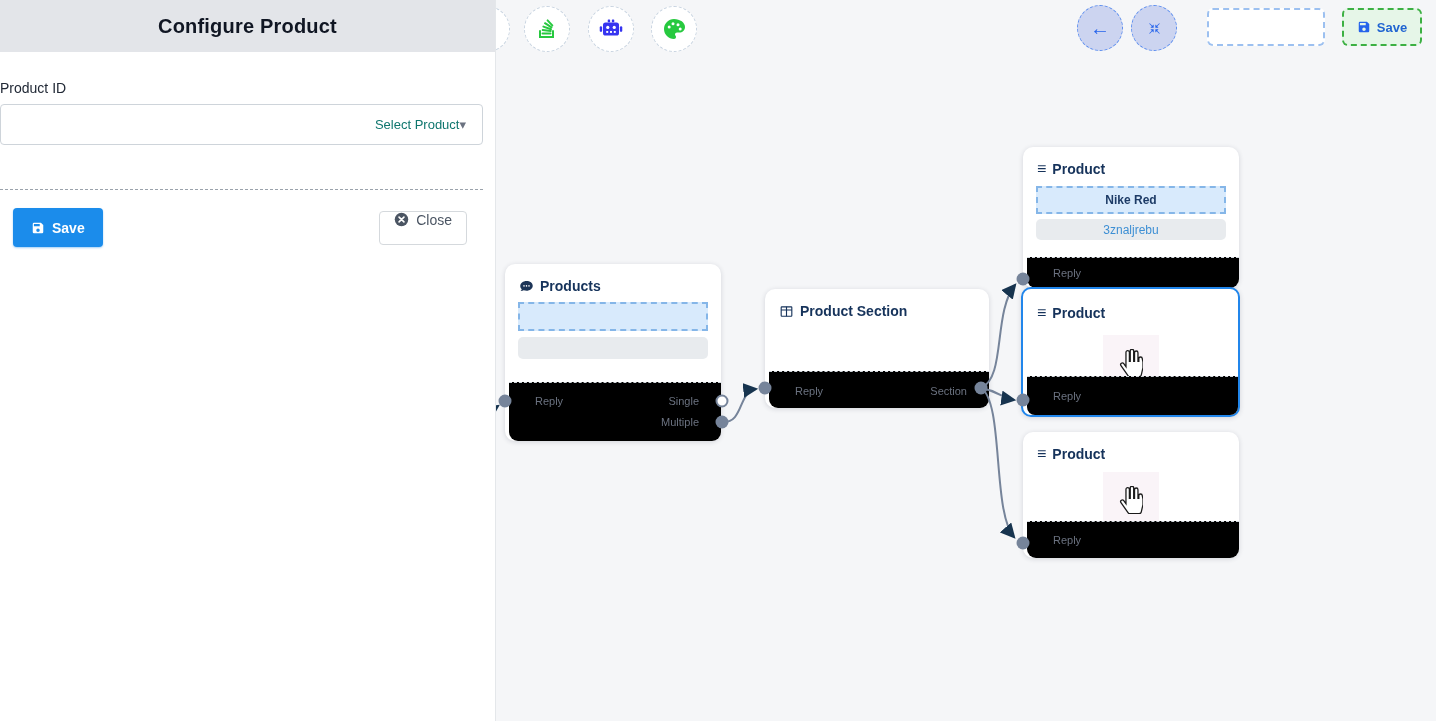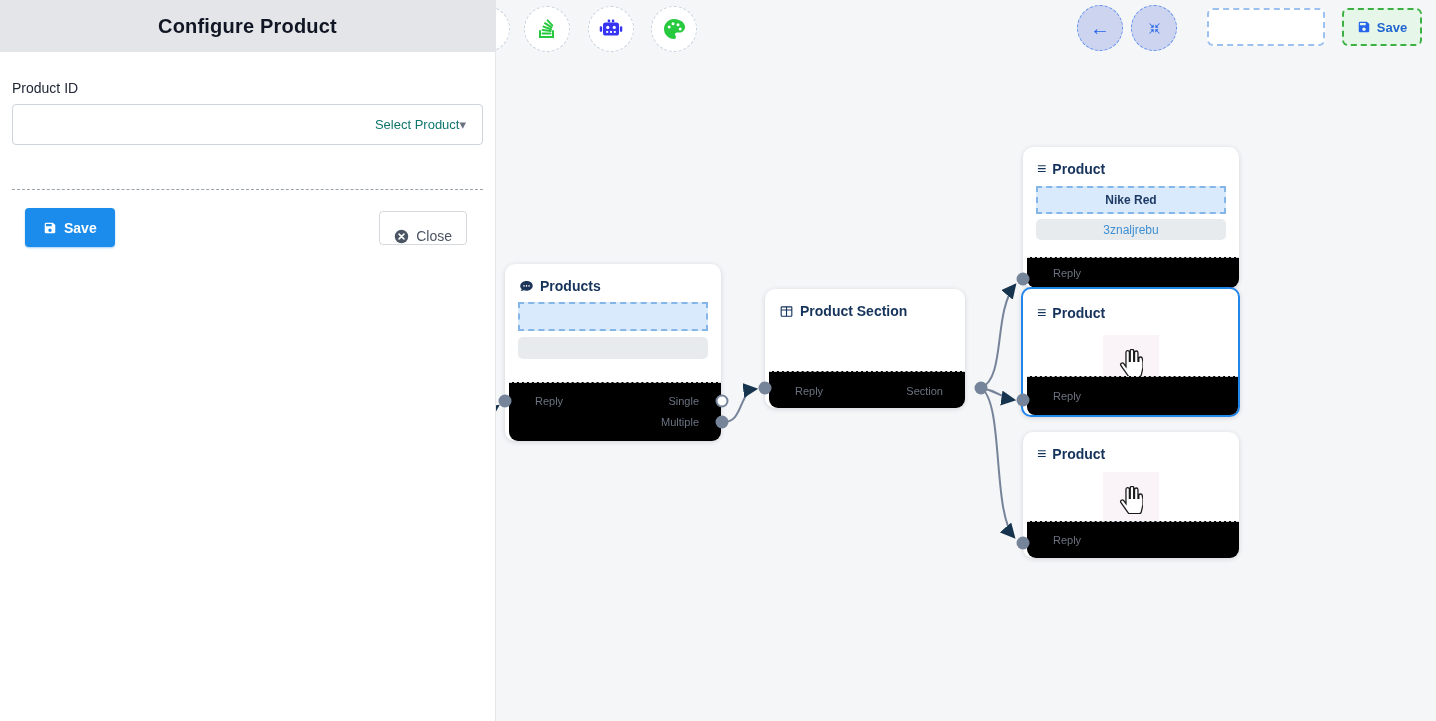--- a/index.html
+++ b/index.html
@@ -3,31 +3,31 @@
 <meta charset="utf-8">
 <style>
   * { margin:0; padding:0; box-sizing:border-box; }
   html,body { width:1436px; height:721px; overflow:hidden; }
   body { font-family:"Liberation Sans","DejaVu Sans",sans-serif; background:#f5f6f8; position:relative; }
 
   
   .panel { position:absolute; left:0; top:0; width:496px; height:721px; background:#fff; border-right:1px solid #e4e7ea; z-index:10; }
   .panel-header { height:52px; background:#e3e5e9; display:flex; align-items:center; justify-content:center;
                   font-size:20px; font-weight:700; color:#101623; letter-spacing:.2px; }
-  .panel-body { padding:28px 12px 0 12px; }
+  .panel-body { padding:28px 12px 0 0; }
   .field-label { font-size:14px; color:#212936; margin-bottom:8px; }
   .select-box { height:41px; border:1px solid #ced4da; border-radius:4px; background:#fff; display:flex; align-items:center;
                 padding:0 16px 0 20px; cursor:pointer; }
   .select-box .ph { flex:1; font-size:13px; color:#0f766e;text-align:right; }
   .select-box .caret { font-size:13px; color:#6b7280; }
   .panel-divider { border-top:1px dashed #9aa2ab; margin:44px 0 0 0; }
   .panel-actions { display:flex; justify-content:space-between; align-items:flex-start; padding:18px 16px 0 13px; }
   .btn-save-blue { display:inline-flex; align-items:center; gap:7px; background:#1b8ceb; color:#fff; border:none; border-radius:4px;
                    height:39px; padding:0 18px; font-size:14px; font-weight:600; cursor:pointer; box-shadow:0 1px 2px rgba(27,140,235,.4); }
-  .btn-close { display:inline-flex; align-items:flex-end; gap:7px; background:#fff; color:#4b5563; border:1px solid #d5d9dd; border-radius:4px;
+  .btn-close { display:inline-flex; align-items:flex-start; gap:7px; background:#fff; color:#4b5563; border:1px solid #d5d9dd; border-radius:4px;
                height:34px; padding:0 14px; font-size:14px; cursor:pointer; margin-top:3px; }
 
   
   .canvas { position:absolute; left:496px; top:0; width:940px; height:721px; background:#f5f6f8; overflow:hidden; }
 
   .tool-circle { position:absolute; width:46px; height:46px; border-radius:50%; background:#fff; border:1px dashed #c7d3e0;
                  display:flex; align-items:center; justify-content:center; cursor:pointer; }
   .tool-circle.lav { background:#ccd4f0; border:1px dashed #5b8def; }
   .back-glyph { font-size:20px; color:#2563eb; line-height:1; }
   .dashed-empty-btn { position:absolute; left:711px; top:8px; width:118px; height:38px; background:#fff;
@@ -173,21 +173,21 @@
     </div>
     <div class="opt-dashed" style="height:29px;"></div>
     <div class="opt-gray empty"></div>
     <div class="node-footer" style="height:59px;">
       <span class="f-label" style="left:26px; top:12px;">Reply</span>
       <span class="f-label" style="right:22px; top:12px;">Single</span>
       <span class="f-label" style="right:22px; top:33px;padding-left:7px;">Multiple</span>
     </div>
   </div>
 
-  <div class="node" style="left:269px; top:289px; width:200px; height:119px;">
+  <div class="node" style="left:269px; top:289px; width:224px; height:119px;">
     <div class="node-title">
       <span style="display:inline-flex;">
         <svg width="15" height="15" viewBox="0 0 24 24" fill="none" stroke="#16335b" stroke-width="1.8">
           <rect x="3.5" y="4.5" width="17" height="15" rx="1"></rect>
             <path d="M3.5 9.5h17M12 4.5v15"></path>
         </svg>
       </span>
       <span>Product Section</span>
     </div>
     <div class="node-footer" style="height:37px;">

